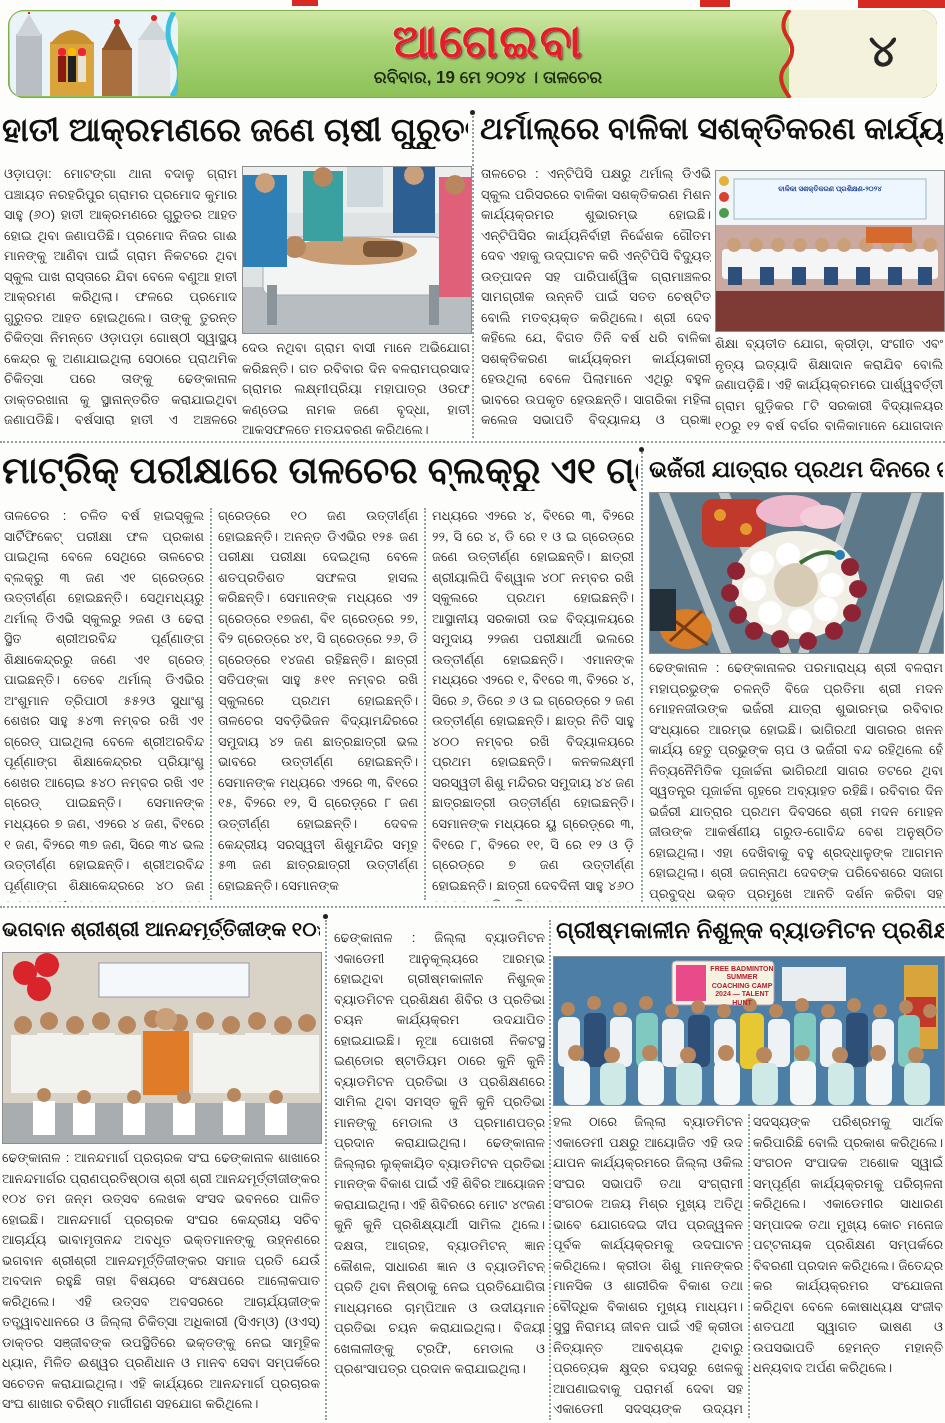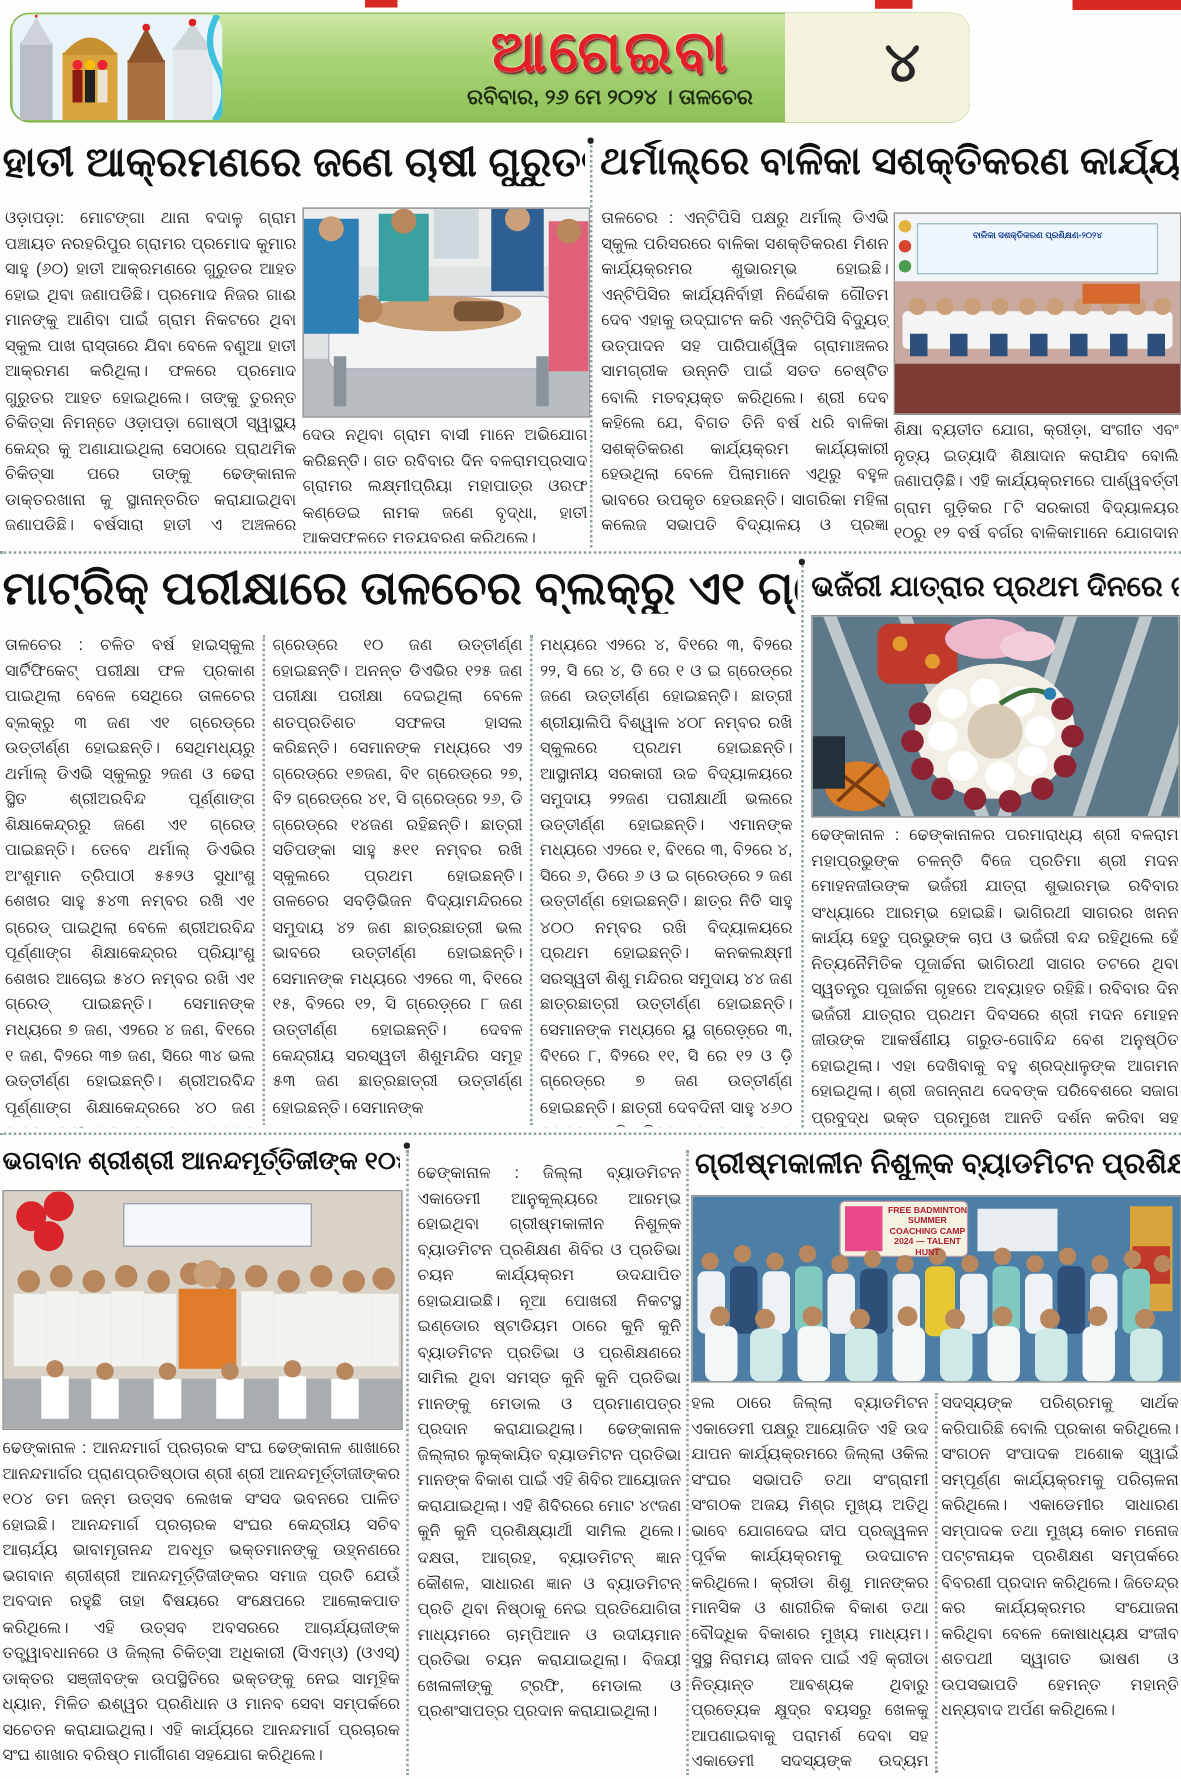--- a/index.html
+++ b/index.html
@@ -3,21 +3,21 @@
 <meta charset="utf-8">
 <style>
   html,body{margin:0;padding:0;}
   body{
     width:945px;height:1423px;position:relative;background:#fdfdfb;
     font-family:"Liberation Sans","DejaVu Sans",sans-serif;color:#1b1b1b;overflow:hidden;
   }
   .abs{position:absolute;}
   
   .banner{
-    left:8px;top:10px;width:768px;height:88px;border-radius:16px;
+    left:8px;top:10px;width:929px;height:88px;border-radius:16px;
     background:linear-gradient(180deg,#cfe8a6 0%,#aad478 40%,#8cc157 100%);
     box-shadow:inset 0 0 0 1px #7fae4e;overflow:hidden;
   }
   .banner-right{
     position:absolute;right:0;top:0;width:148px;height:88px;
     background:#f4f1dd;
   }
   .masthead-title{
     position:absolute;left:300px;top:4px;width:360px;text-align:center;
     font-size:46px;font-weight:bold;color:#e31f26;letter-spacing:2px;
@@ -80,21 +80,21 @@
     <path d="M164 0 Q152 20 164 42 Q176 64 162 84" stroke="#3fc0de" stroke-width="5" fill="none"></path>
   </svg>
   </span>
   
   <span>
   <svg class="abs" style="left:768px;top:0;" width="24" height="88" viewBox="0 0 24 88">
     <path d="M14 0 Q2 14 12 28 Q22 42 8 58 Q0 70 14 88" stroke="#d42a22" stroke-width="4" fill="none"></path>
   </svg>
   </span>
   <div class="masthead-title">ଆଗେଇବା</div>
-  <div class="masthead-date">ରବିବାର, ୨୬ ମେ ୨୦୨୪ । ତାଳଚେର</div>
+  <div class="masthead-date">ରବିବାର, 19 ମେ ୨୦୨୪ । ତାଳଚେର</div>
   <div class="page-num">୪</div>
 </div>
 
 <div class="abs headline" style="left:2px;top:112px;width:466px;font-size:33px;">ହାତୀ ଆକ୍ରମଣରେ ଜଣେ ଚାଷୀ ଗୁରୁତର</div>
 <div class="abs bodycol" style="left:4px;top:164px;width:233px;height:268px;">ଓଡ଼ାପଡ଼ା: ମୋଟଙ୍ଗା ଥାନା ବଦାଳୁ ଗ୍ରାମ ପଞ୍ଚାୟତ ନରହରିପୁର ଗ୍ରାମର ପ୍ରମୋଦ କୁମାର ସାହୁ (୬୦) ହାତୀ ଆକ୍ରମଣରେ ଗୁରୁତର ଆହତ ହୋଇ ଥିବା ଜଣାପଡିଛି। ପ୍ରମୋଦ ନିଜର ଗାଈ ମାନଙ୍କୁ ଆଣିବା ପାଇଁ ଗ୍ରାମ ନିକଟରେ ଥିବା ସ୍କୁଲ ପାଖ ରାସ୍ତାରେ ଯିବା ବେଳେ ବଣୁଆ ହାତୀ ଆକ୍ରମଣ କରିଥିଲା। ଫଳରେ ପ୍ରମୋଦ ଗୁରୁତର ଆହତ ହୋଇଥିଲେ। ତାଙ୍କୁ ତୁରନ୍ତ ଚିକିତ୍ସା ନିମନ୍ତେ ଓଡ଼ାପଡ଼ା ଗୋଷ୍ଠୀ ସ୍ୱାସ୍ଥ୍ୟ କେନ୍ଦ୍ର କୁ ଅଣାଯାଇଥିଲା ସେଠାରେ ପ୍ରାଥମିକ ଚିକିତ୍ସା ପରେ ତାଙ୍କୁ ଢେଙ୍କାନାଳ ଡାକ୍ତରଖାନା କୁ ସ୍ଥାନାନ୍ତରିତ କରାଯାଇଥିବା ଜଣାପଡିଛି। ବର୍ଷସାରା ହାତୀ ଏ ଅଞ୍ଚଳରେ ଚଳପ୍ରଚଳନ କରୁଥିଲେ ମଧ୍ୟ ବନ ବିଭାଗ ପକ୍ଷରୁ ହାତୀର ଉପସ୍ଥିତ ସମ୍ପର୍କରେ ଜଣ ସାଧାରଣଙ୍କୁ ଅବଗତ କରାଇବା ନିୟମ ଥିଲେ ମଧ୍ୟ ବନ ବିଭାଗ ପକ୍ଷରୁ ସେ ସଂପର୍କରେ କୌଣସି ସୂଚନା</div>
 <div class="abs photo" style="left:242px;top:166px;width:228px;height:166px;">
   <svg width="228" height="166" viewBox="0 0 228 166">
     <rect width="228" height="166" fill="#dfe3e4"></rect>
     <rect y="0" width="228" height="46" fill="#eceeee"></rect>
     <rect y="120" width="228" height="46" fill="#b7bdc0"></rect>

